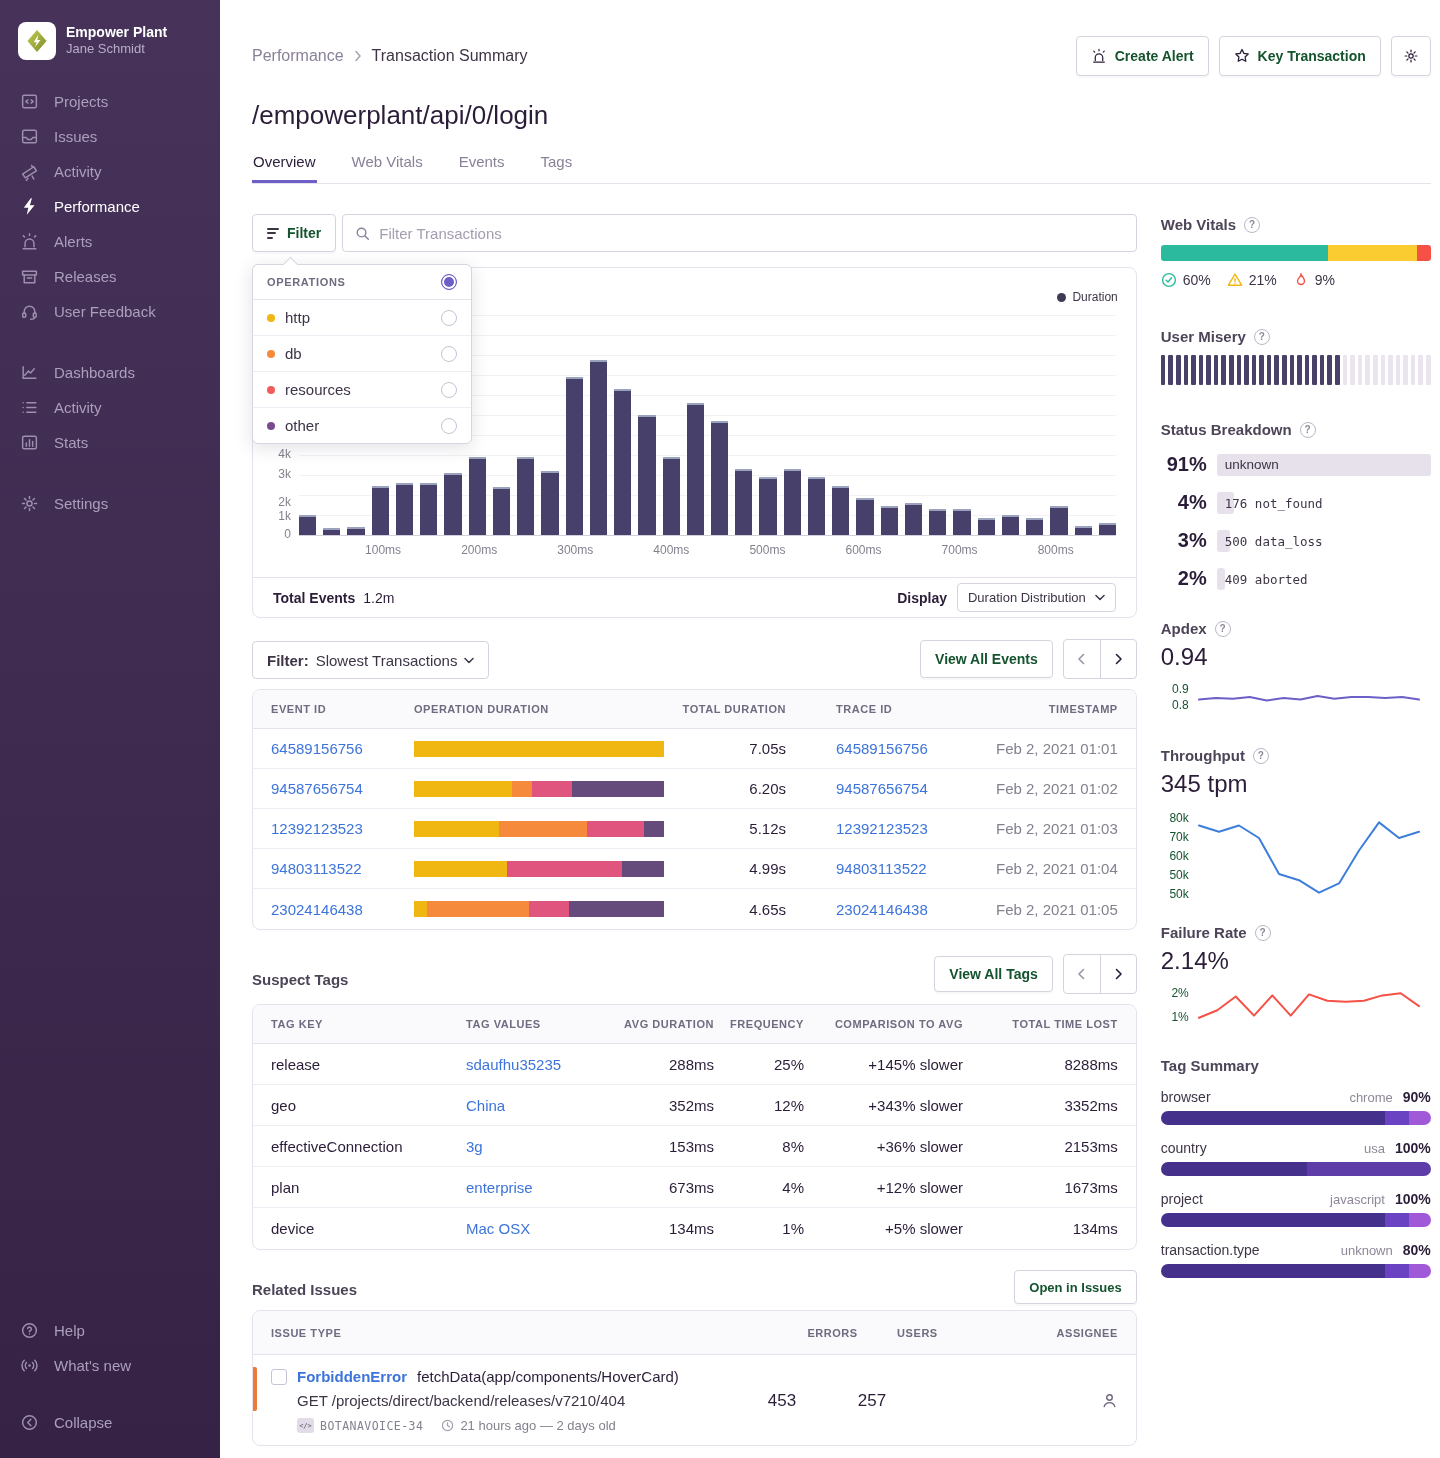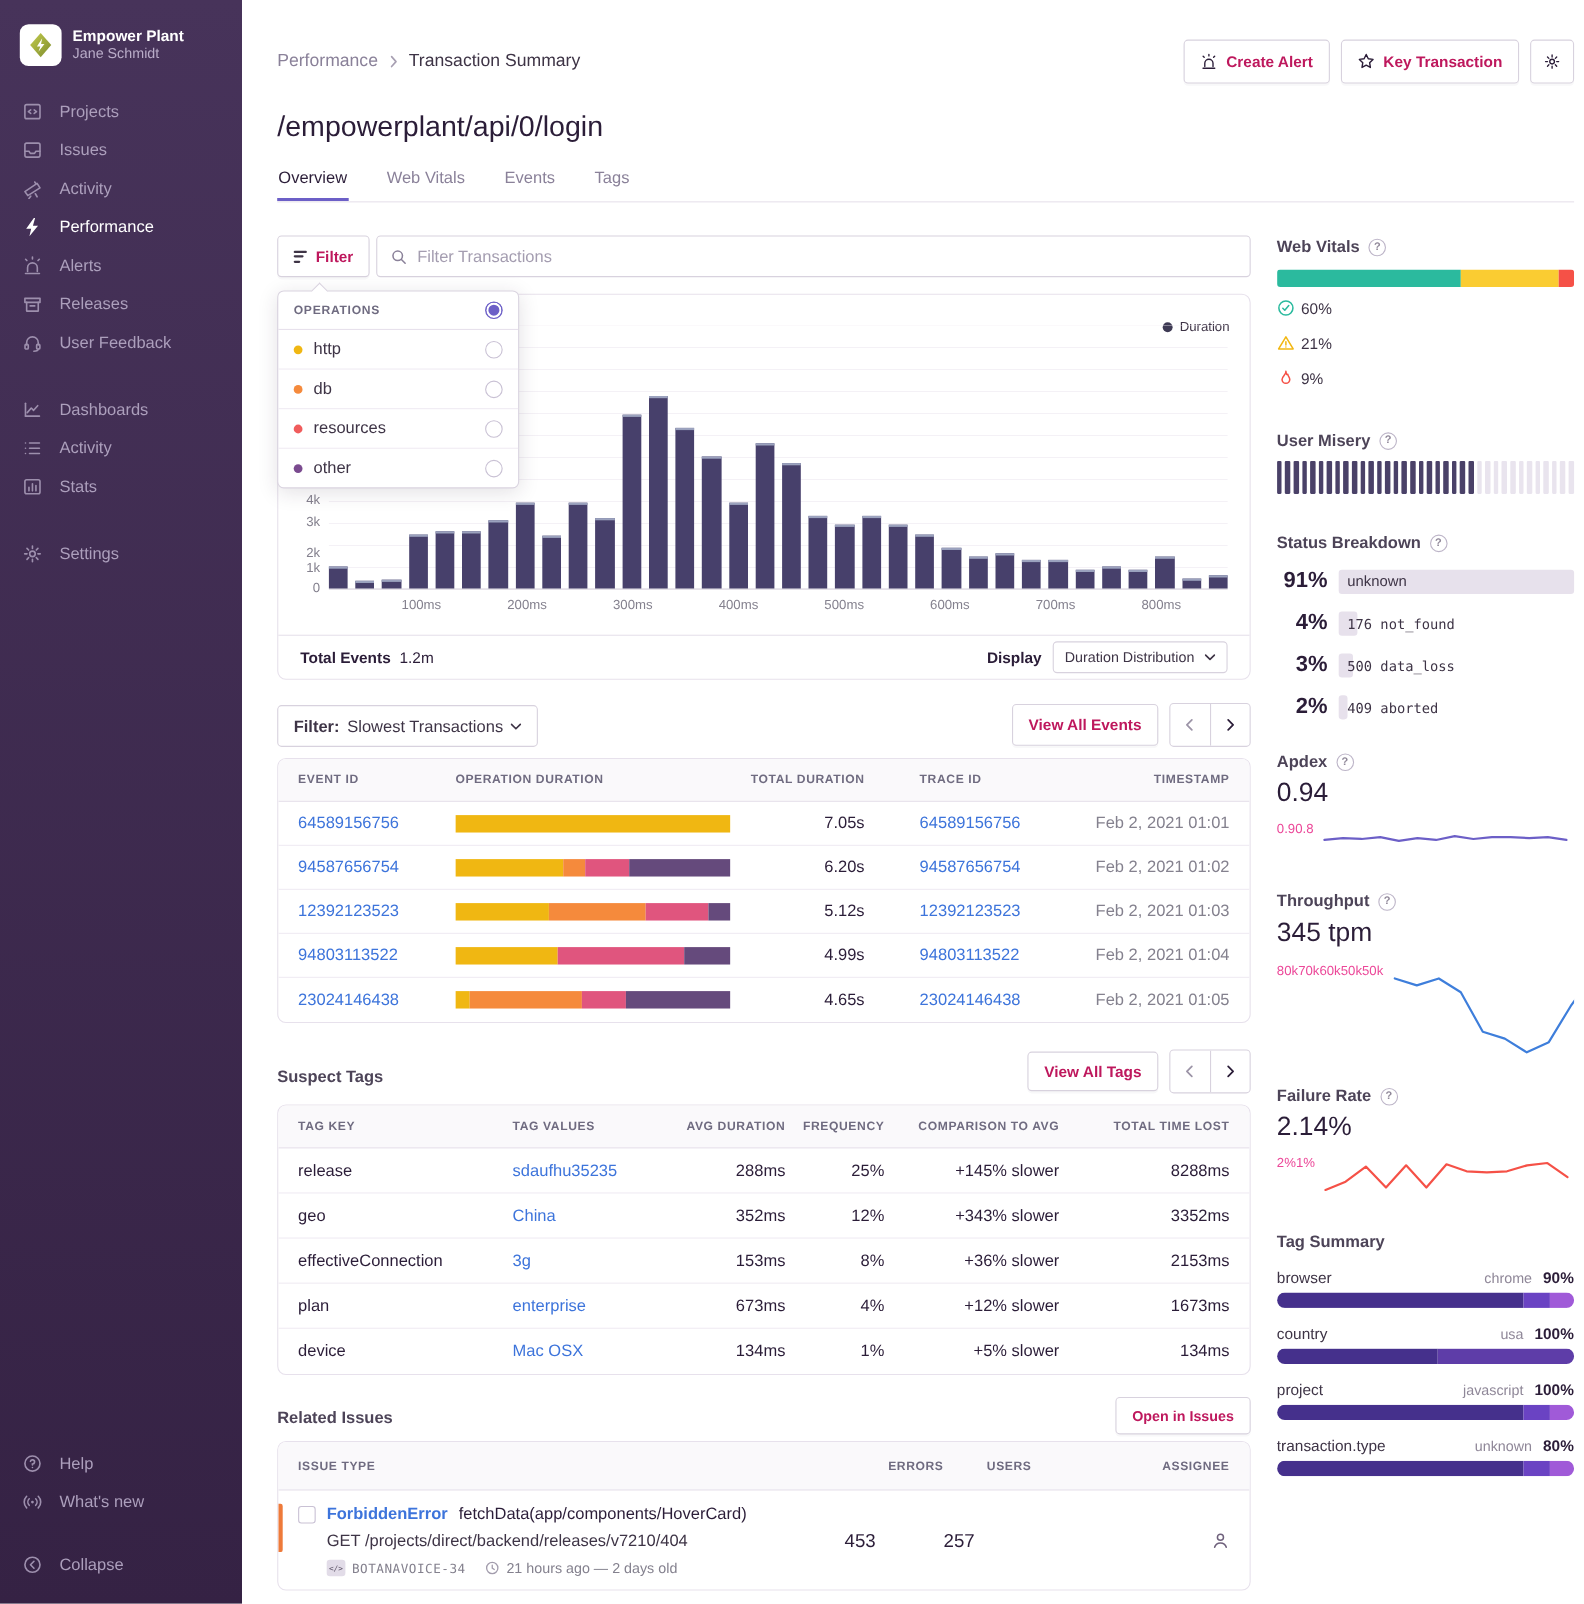--- a/index.html
+++ b/index.html
@@ -22,21 +22,21 @@
   .sidebar .spacer { flex:1; }
 
   
   .main { flex:1; padding:0 35px 0 32px; position:relative; }
   .hdr-row { margin-top:36px; display:flex; justify-content:space-between; align-items:center; height:40px; }
   .crumbs { display:flex; align-items:center; gap:10px; font-size:16px; }
   .crumb-light { color:#8A8199; cursor:pointer; }
   .crumb-sep { color:#A79FB2; }
   .crumb-dark { color:#3E3446; }
   .hdr-actions { display:flex; gap:10px; }
-  .btn { display:inline-flex; align-items:center; gap:8px; background:#fff; border:1px solid #D8D2DE; border-radius:4px; padding:0 14px; height:40px; font-size:14px; font-weight:bold; color:#be185d; cursor:pointer; box-shadow:0 2px 0 rgba(43,29,56,.03); }
+  .btn { display:inline-flex; align-items:center; gap:8px; background:#fff; border:1px solid #D8D2DE; border-radius:4px; padding:0 14px; height:40px; font-size:14px; font-weight:bold; color:#14532d; cursor:pointer; box-shadow:0 2px 0 rgba(43,29,56,.03); }
   .btn.sq { width:40px; justify-content:center; padding:0; }
   .btn-sm { height:34px; font-size:13px; }
   .page-title { margin-top:24px; font-size:26px; font-weight:500; color:#2B1D38; }
   .tabs { margin-top:22px; display:flex; gap:34px; border-bottom:1px solid #E7E1EC; }
   .tab { padding:0 1px 13px; font-size:15px; color:#8A8199; cursor:pointer; }
   .tab.active { color:#2B1D38; box-shadow:inset 0 -3px 0 #6C5FC7; }
 
   .content { display:flex; margin-top:30px; }
   .left-col { flex:1; min-width:0; }
   .rail { width:270px; flex:0 0 270px; margin-left:24px; }
@@ -125,34 +125,34 @@
   .code-chip { width:17px; height:15px; border-radius:3px; background:#E2DCE8; color:#5E5468; font-size:7px; display:flex; align-items:center; justify-content:center; font-family:"DejaVu Sans Mono",monospace; }
   .proj-badge span { font-size:11.5px; color:#84818E; letter-spacing:.04em; font-family:"DejaVu Sans Mono",monospace; }
   .age { display:flex; align-items:center; gap:6px; font-size:13px; color:#84818E; }
   .big-num { font-size:17px; }
   .assignee { display:flex; justify-content:flex-end; color:#6F617C; cursor:pointer; }
 
   
   .rail-h { display:flex; align-items:center; gap:8px; font-size:15px; font-weight:bold; color:#4D4458; }
   .qmark { width:16px; height:16px; border-radius:50%; border:1.5px solid #BDB5C8; color:#8F8798; font-size:10px; font-weight:bold; display:flex; align-items:center; justify-content:center; cursor:pointer; }
   .wv-bar { margin-top:12px; height:16px; border-radius:3px; overflow:hidden; display:flex; }
-  .wv-stats { margin-top:11px; display:flex; gap:16px;flex-direction:column; }
+  .wv-stats { margin-top:11px; display:flex; gap:16px; }
   .wv-stat { display:flex; align-items:center; gap:6px; font-size:14px; color:#3E3446; }
   .misery { margin-top:10px; display:flex; gap:3px; height:30px; }
   .mseg { flex:1; background:#E9E4EE; border-radius:1px; }
   .mseg.on { background:#4A4168; }
   .sb-row { display:flex; align-items:center; gap:10px; margin-top:15px; }
   .sb-pct { width:46px; text-align:right; font-size:20px; font-weight:bold; color:#2B1D38; flex:0 0 46px; }
   .sb-track { flex:1; position:relative; height:22px; }
   .sb-bar { position:absolute; left:0; top:0; bottom:0; background:#E7E1EC; border-radius:3px; }
   .sb-label { position:absolute; left:8px; top:3px; font-size:13.5px; color:#3E3446; white-space:nowrap; }
   .sb-label.mono { font-family:"DejaVu Sans Mono",monospace; font-size:12.5px; top:4px; }
   .rail-big { margin-top:6px; font-size:24px; color:#2B1D38; }
   .spark-row { margin-top:10px; display:flex; gap:8px; }
-  .spark-ylab { display:flex; justify-content:space-between; font-size:12px; color:#ec4899; text-align:right; flex:0 0 28px; padding:1px 0; }
+  .spark-ylab { display:flex; flex-direction:column; justify-content:space-between; font-size:12px; color:#14532d; text-align:right; flex:0 0 28px; padding:1px 0; }
   .tag-row { margin-top:15px; }
   .tag-head { display:flex; align-items:baseline; font-size:14px; }
   .tag-key { color:#3E3446; }
   .tag-val { margin-left:auto; color:#8F8798; font-size:13px; }
   .tag-pct { margin-left:10px; font-weight:bold; color:#2B1D38; }
   .tag-bar { margin-top:6px; height:14px; border-radius:7px; overflow:hidden; display:flex; }
   .mt40 { margin-top:40px; } .mt36 { margin-top:36px; } .mt30 { margin-top:30px; } .mt22 { margin-top:22px; } .mt32 { margin-top:32px; }
 </style>
 </head>
 <body>

